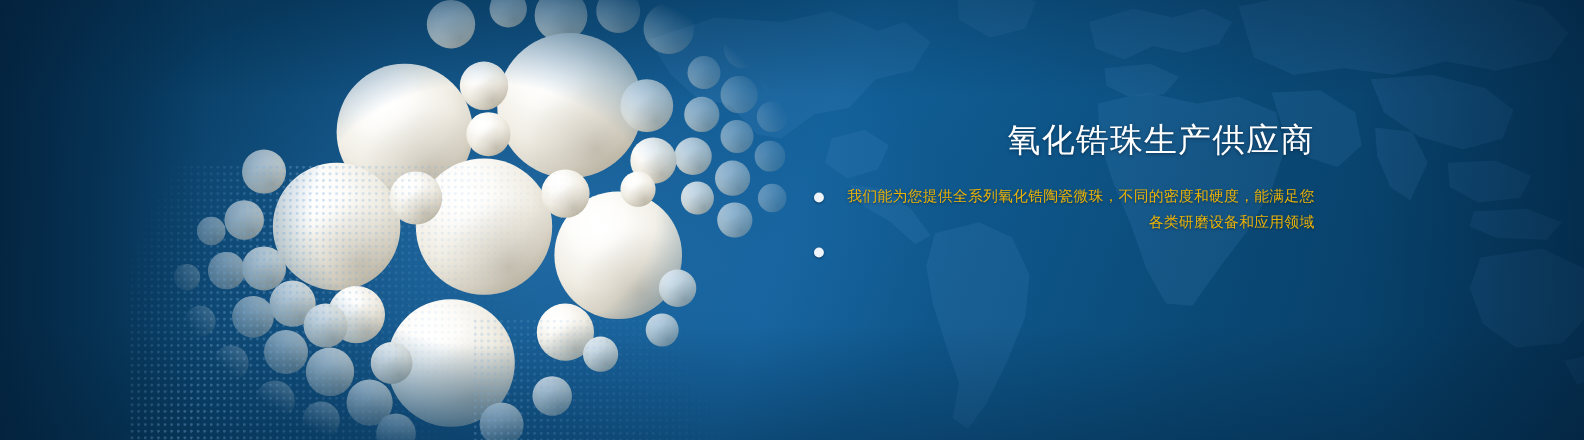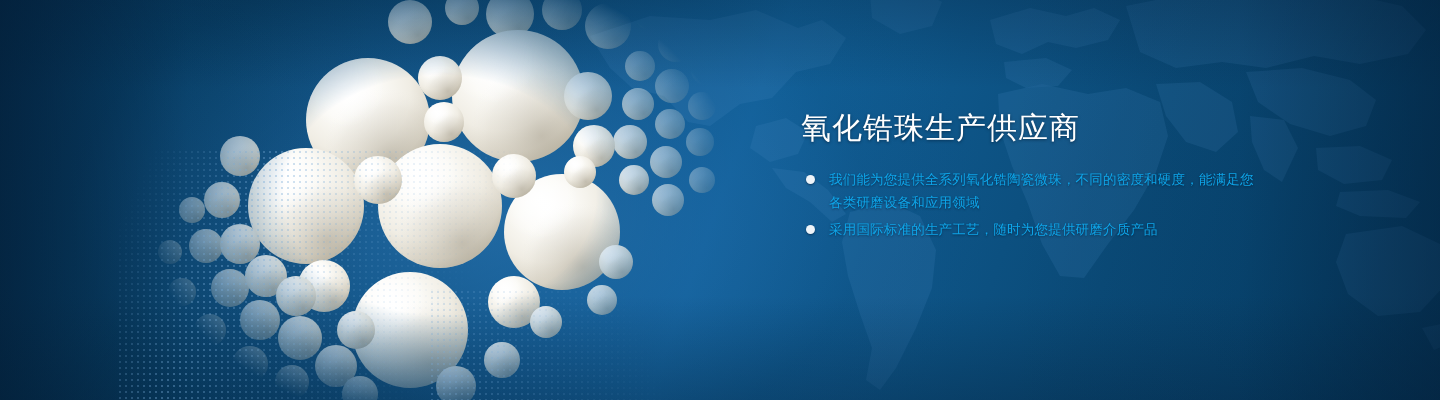--- a/index.html
+++ b/index.html
@@ -90,42 +90,43 @@
     pointer-events:none;
     background-image:radial-gradient(circle at 2px 2px, rgba(120,170,215,0.45) 1.1px, rgba(0,0,0,0) 1.4px);
     background-size:6px 6px;
     -webkit-mask-image:linear-gradient(70deg, rgba(0,0,0,0.7) 0%, rgba(0,0,0,0.25) 50%, rgba(0,0,0,0) 85%);
     mask-image:linear-gradient(70deg, rgba(0,0,0,0.7) 0%, rgba(0,0,0,0.25) 50%, rgba(0,0,0,0) 85%);
   }
 
   
   .copy {
     position:absolute;
-    left:801px; top:108px;
+    left:735px; top:108px;
     width:460px;
+    text-align:right;
   }
   .headline {
     font-size:30px;
     line-height:40px;
     font-weight:400;
     color:#ffffff;
     letter-spacing:1px;
     text-shadow:0 1px 3px rgba(0,20,40,0.55);
     white-space:nowrap;
   }
   .bullets {
     list-style:none;
     margin-top:20px;
   }
   .bullet {
     position:relative;
     padding-left:28px;
     font-size:13.5px;
     line-height:23px;
-    color:#0ea5e9;
+    color:#eab308;
     margin-bottom:4px;
     text-shadow:0 1px 2px rgba(0,18,36,0.5);
     letter-spacing:0.2px;
   }
   .bullet:last-child { margin-bottom:0; }
   .dot {
     position:absolute;
     left:5px; top:7px;
     width:9px; height:9px;
     border-radius:50%;
@@ -510,18 +511,17 @@
 
   <div class="copy">
     <div class="headline">氧化锆珠生产供应商</div>
     <ul class="bullets">
       <li class="bullet">
         <span class="dot"></span>
         <span>我们能为您提供全系列氧化锆陶瓷微珠，不同的密度和硬度，能满足您各类研磨设备和应用领域</span>
       </li>
       <li class="bullet">
         <span class="dot"></span>
-        <span>采用国际标准的生产工艺，随时为您提供研磨介质产品</span>
       </li>
     </ul>
   </div>
 
 </div>
 
 </body></html>

